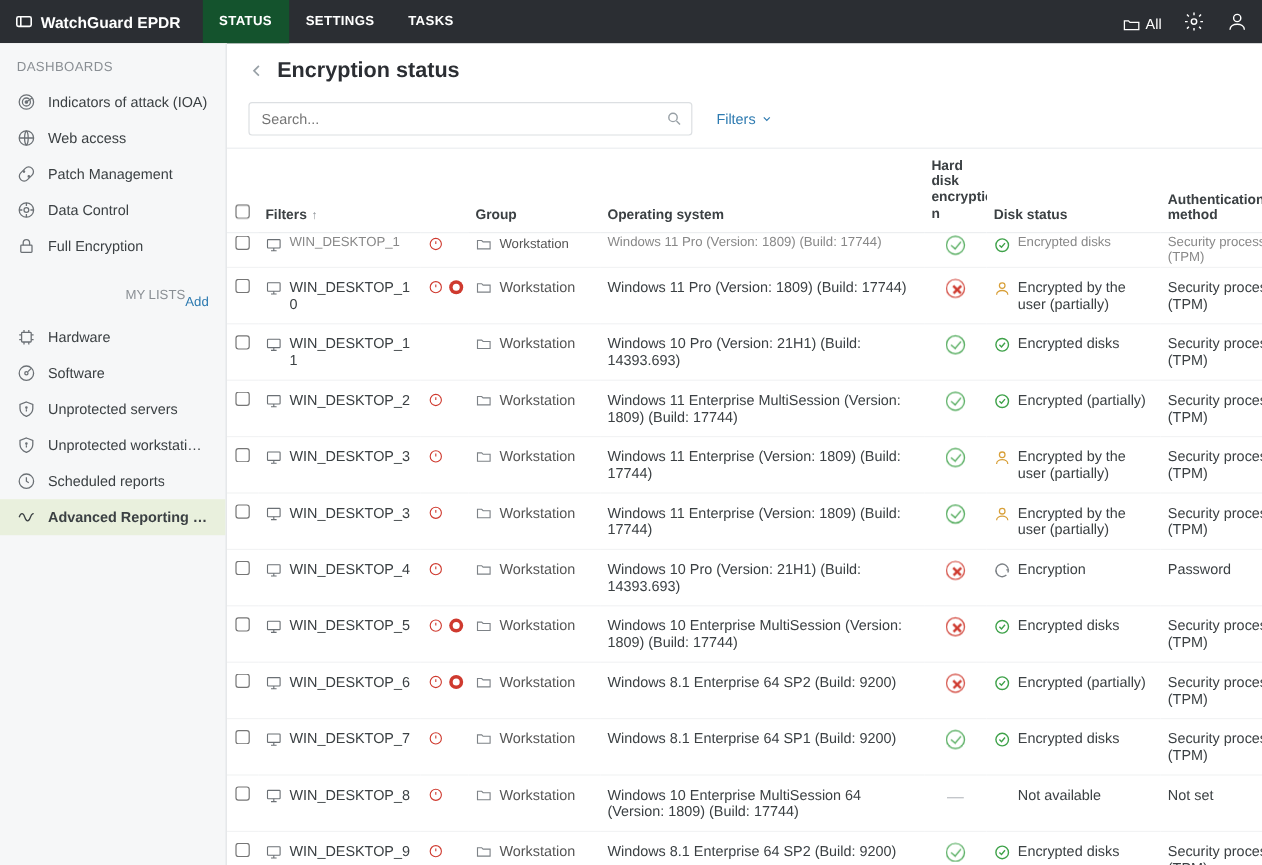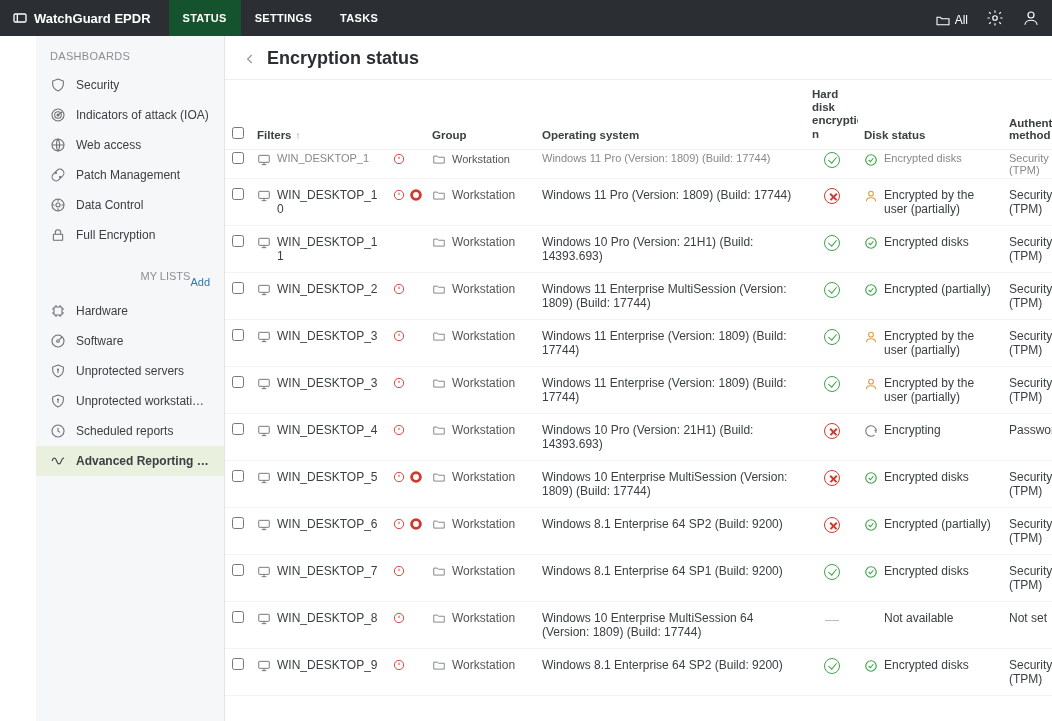--- a/index.html
+++ b/index.html
@@ -5,21 +5,21 @@
 * { margin: 0; padding: 0; box-sizing: border-box; }
 body { font-family: -apple-system, BlinkMacSystemFont, "Segoe UI", Arial, sans-serif; font-size: 12px; color: #333; background: #fff; width: 1052px; height: 721px; overflow: hidden; }
 .topbar { background: #2b2e33; color: #fff; height: 36px; display: flex; align-items: center; padding: 0 12px; }
 .topbar .logo { display: flex; align-items: center; gap: 6px; font-weight: 600; font-size: 13px; margin-right: 18px; }
 .topbar .nav { display: flex; height: 100%; }
 .topbar .nav-item { padding: 0 14px; display: flex; align-items: center; font-size: 11px; font-weight: 600; letter-spacing: 0.3px; cursor: pointer; }
 .topbar .nav-item.active { background: #14532d; }
 .topbar .spacer { flex: 1; }
 .topbar .right { display: flex; align-items: flex-end; gap: 18px; }
 .topbar .right .all { display: flex; align-items: center; gap: 4px; font-size: 12px; cursor: pointer; }
-.shell { display: flex; height: calc(721px - 36px); padding-left: 36px; }
+.shell { display: flex; height: calc(721px - 36px); }
 .sidebar { width: 189px; background: #f6f7f8; border-right: 1px solid #e2e4e6; padding: 14px 0 0 0; overflow-y: auto; }
 .sidebar .section-title { padding: 0 14px 8px; font-size: 11px; color: #8a8f94; letter-spacing: 0.3px; }
 .sidebar .item { display: flex; align-items: center; gap: 10px; padding: 7px 14px; cursor: pointer; color: #3b4043; }
 .sidebar .item.active { background: #e9f0dd; font-weight: 600; }
 .sidebar .mylists-hdr { display: flex; justify-content: flex-end; align-items: center; padding: 14px 14px 8px; font-size: 11px; color: #8a8f94; }
 .sidebar .mylists-hdr .add { color: #2d7ab0; font-weight: 400; cursor: pointer; margin-top: 12px; }
 .sidebar .icon { width: 16px; height: 16px; display: inline-flex; align-items: center; justify-content: center; color: #6b7075; }
 .sidebar .item.active .icon { color: #3b4043; }
 .sidebar .item span.label { font-size: 12px; white-space: nowrap; overflow: hidden; text-overflow: ellipsis; }
 
@@ -116,28 +116,20 @@
 </div>
 
 <div class="shell">
 
   <div class="sidebar">
     <div class="section-title">DASHBOARDS</div>
     <div id="dashboards">
         <div class="item">
           <span class="icon">
             <svg width="16" height="16" viewBox="0 0 24 24" fill="none" stroke="currentColor" stroke-width="1.6">
-              <path d="M12 3l8 3v5c0 5-3.5 8-8 10-4.5-2-8-5-8-10V6z"></path>
-            </svg>
-          </span>
-          <span class="label">Security</span>
-        </div>
-        <div class="item">
-          <span class="icon">
-            <svg width="16" height="16" viewBox="0 0 24 24" fill="none" stroke="currentColor" stroke-width="1.6">
               <circle cx="12" cy="12" r="9"></circle>
               <circle cx="12" cy="12" r="5"></circle>
               <circle cx="12" cy="12" r="1.5" fill="currentColor"></circle>
               <path d="M12 12l7-5"></path>
             </svg>
           </span>
           <span class="label">Indicators of attack (IOA)</span>
         </div>
         <div class="item">
           <span class="icon">
@@ -243,20 +235,37 @@
   </div>
 
   <div class="main">
     <div class="titlebar">
       <span class="back">
         <svg width="14" height="14" viewBox="0 0 24 24" fill="none" stroke="#98a0a6" stroke-width="2.4">
             <path d="M15 5l-7 7 7 7"></path>
           </svg>
       </span>
       <h1>Encryption status</h1>
+    </div>
+    <div class="filterbar">
+      <div class="search">
+        <input type="text" placeholder="Search..." style="">
+        <span class="sicon">
+          <svg width="14" height="14" viewBox="0 0 24 24" fill="none" stroke="#98a0a6" stroke-width="2">
+              <circle cx="10" cy="10" r="6"></circle>
+              <path d="M20 20l-5-5"></path>
+            </svg>
+        </span>
+      </div>
+      <div class="filters-link">
+        <span>Filters</span>
+        <svg width="10" height="10" viewBox="0 0 24 24" fill="none" stroke="#2d7ab0" stroke-width="2.4">
+            <path d="M6 9l6 6 6-6"></path>
+          </svg>
+      </div>
     </div>
 
     <div class="table-wrap">
       <table>
         <colgroup>
           <col class="col-check">
             <col class="col-computer">
             <col class="col-alerts">
             <col class="col-group">
           <col class="col-os">
@@ -600,21 +609,21 @@
     <td>Windows 10 Pro (Version: 21H1) (Build: 14393.693)</td>
     <td class="hde-cell"><span class="circle circ-err"></span></td>
     <td>
                 <div class="disk">
                   <span class="dsicon ds-plain">
                     <svg width="14" height="14" viewBox="0 0 24 24" fill="none" stroke="#7d8287" stroke-width="2">
                       <path d="M21 12a9 9 0 10-3 6.7"></path>
                       <path d="M21 12l-3-1M21 12l-1 3"></path>
                     </svg>
                   </span>
-                  <span class="dstext">Encrypting</span>
+                  <span class="dstext">Encryption</span>
                 </div>
               </td>
     <td>Password</td>
             </tr>
             <tr>
     <td class="col-check"><input type="checkbox" style=""></td>
     <td>
                 <div class="dev">
                   <span class="dicon">
                     <svg width="14" height="14" viewBox="0 0 24 24" fill="none" stroke="#6b7075" stroke-width="1.6">

